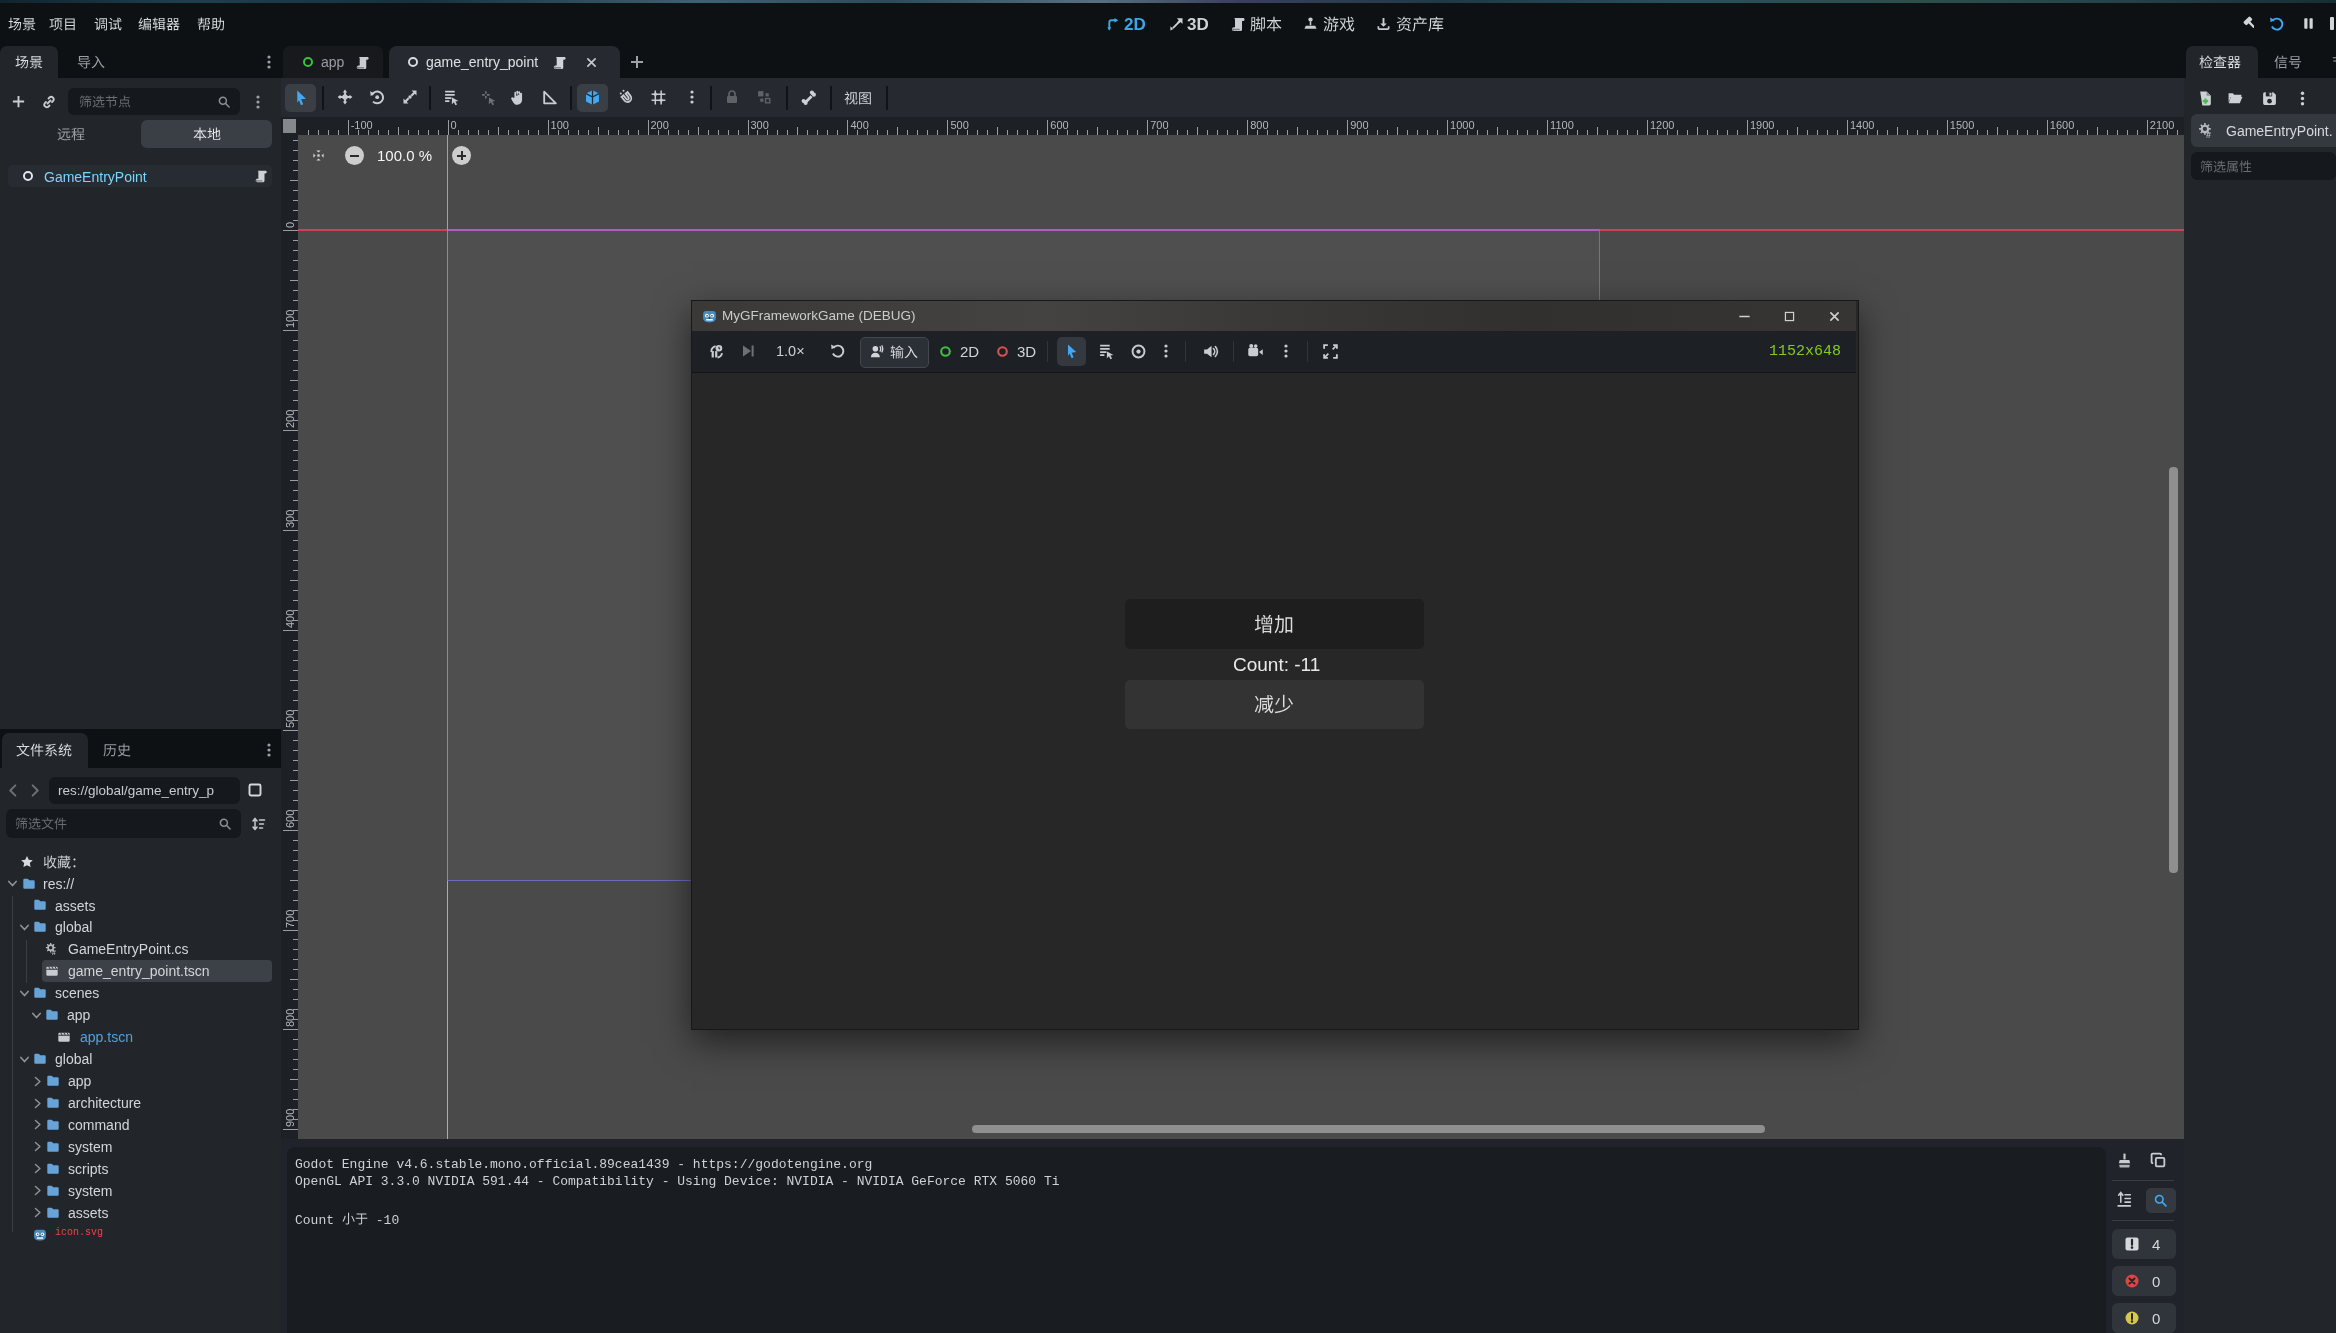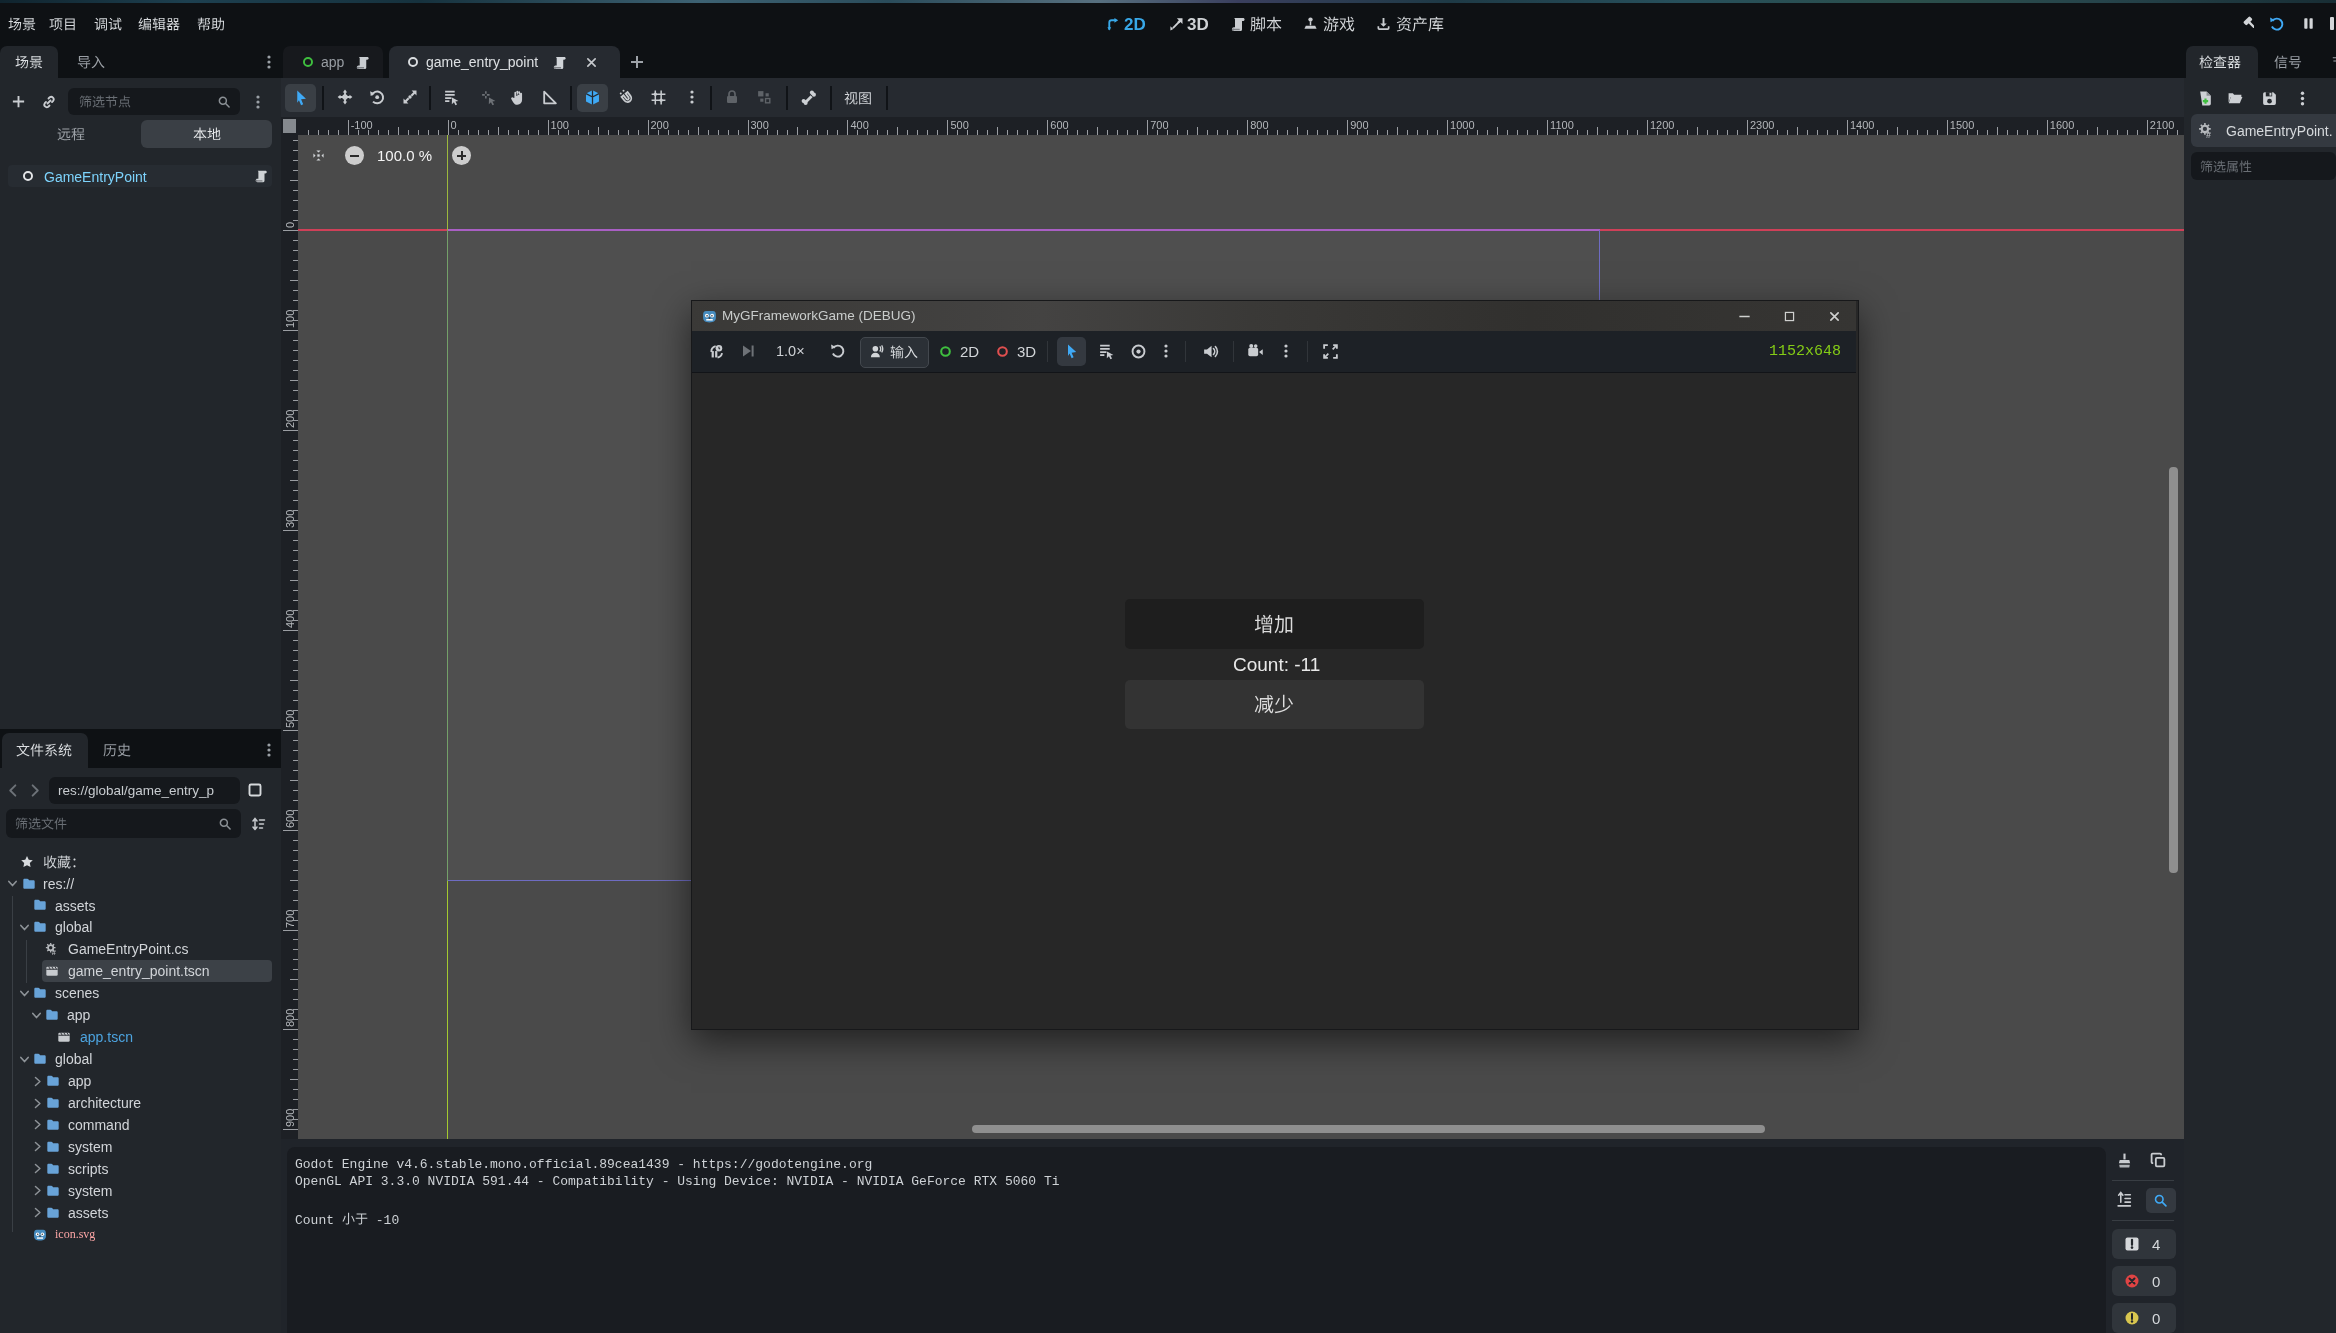--- a/index.html
+++ b/index.html
@@ -360,21 +360,21 @@
 <div class="ab" style="left:68px;top:1205px;font-family:'Liberation Sans';font-size:14px;color:#d2d5d9;font-weight:400;letter-spacing:0;white-space:pre">assets</div>
 <svg class="ab" style="left:33px;top:1228px;width:14px;height:14px;color:#478cbf;" viewBox="0 0 16 16">
     <path d="M1.2 6.2C1.2 3.6 2 2 4.5 2h7C14 2 14.8 3.6 14.8 6.2v3.2c0 3-2.4 5-6.8 5s-6.8-2-6.8-5z" fill="#478cbf"></path>
     <circle cx="5.2" cy="7" r="2" fill="#fff"></circle>
     <circle cx="10.8" cy="7" r="2" fill="#fff"></circle>
     <circle cx="5.4" cy="7.2" r=".9" fill="#414042"></circle>
     <circle cx="10.6" cy="7.2" r=".9" fill="#414042"></circle>
     <rect x="7.2" y="8.7" width="1.6" height="2" fill="#414042"></rect>
     <path d="M4.5 11.5h7" stroke="#fff" stroke-width="1.6"></path>
   </svg>
-<div class="ab" style="left:55px;top:1227px;font-family:Liberation Serif, serif;font-size:12px;color:#fca5a5;font-weight:400;letter-spacing:0;white-space:pre">icon.svg</div>
+<div class="ab" style="left:55px;top:1227px;font-family:Liberation Mono, monospace;font-size:10px;color:#ef4444;font-weight:400;letter-spacing:0;white-space:pre">icon.svg</div>
 <div class="ab" style="left:283px;top:46px;width:100px;height:32px;background:#17191d;border-radius:7px 7px 0 0"></div>
 <svg class="ab" style="left:301px;top:55px;width:14px;height:14px;color:#3fbf3f;" viewBox="0 0 16 16">
     <circle cx="8" cy="8" r="4.6" fill="none" stroke="currentColor" stroke-width="2.2"></circle>
   </svg>
 <div class="ab" style="left:321px;top:54px;font-family:'Liberation Sans';font-size:14px;color:#999ea4;font-weight:400;letter-spacing:0;white-space:pre">app</div>
 <svg class="ab" style="left:355px;top:55px;width:15px;height:15px;color:#c8ccd0;" viewBox="0 0 16 16">
     <path d="M5 2h8c1 0 1.6.7 1.6 1.5S14 5 13 5h-1v8.5A1.5 1.5 0 0110.5 15H4a2 2 0 01-2-2c0-1 .8-1.8 1.8-1.8H5V3.5C5 2.6 4.4 2 3.5 2z" fill="currentColor"></path>
     <path d="M5.2 12.8H4a1.2 1.2 0 100 1.5h6a1.9 1.9 0 01-.4-1.5z" fill="#7d8085"></path>
   </svg>
 <div class="ab" style="left:389px;top:46px;width:231px;height:32px;background:#262a30;border-radius:8px 8px 0 0"></div>
@@ -502,21 +502,21 @@
 <div class="ab" style="left:1250.2px;top:119px;font-family:'Liberation Sans';font-size:11px;color:#b4b7bb">800</div>
 <div class="ab" style="left:1347.2px;top:120px;width:1px;height:15px;background:#9a9da2"></div>
 <div class="ab" style="left:1350.2px;top:119px;font-family:'Liberation Sans';font-size:11px;color:#b4b7bb">900</div>
 <div class="ab" style="left:1447.1px;top:120px;width:1px;height:15px;background:#9a9da2"></div>
 <div class="ab" style="left:1450.1px;top:119px;font-family:'Liberation Sans';font-size:11px;color:#b4b7bb">1000</div>
 <div class="ab" style="left:1547.1px;top:120px;width:1px;height:15px;background:#9a9da2"></div>
 <div class="ab" style="left:1550.1px;top:119px;font-family:'Liberation Sans';font-size:11px;color:#b4b7bb">1100</div>
 <div class="ab" style="left:1647.0px;top:120px;width:1px;height:15px;background:#9a9da2"></div>
 <div class="ab" style="left:1650.0px;top:119px;font-family:'Liberation Sans';font-size:11px;color:#b4b7bb">1200</div>
 <div class="ab" style="left:1746.9px;top:120px;width:1px;height:15px;background:#9a9da2"></div>
-<div class="ab" style="left:1749.9px;top:119px;font-family:'Liberation Sans';font-size:11px;color:#b4b7bb">2300</div>
+<div class="ab" style="left:1749.9px;top:119px;font-family:'Liberation Sans';font-size:11px;color:#b4b7bb">1900</div>
 <div class="ab" style="left:1846.9px;top:120px;width:1px;height:15px;background:#9a9da2"></div>
 <div class="ab" style="left:1849.9px;top:119px;font-family:'Liberation Sans';font-size:11px;color:#b4b7bb">1400</div>
 <div class="ab" style="left:1946.8px;top:120px;width:1px;height:15px;background:#9a9da2"></div>
 <div class="ab" style="left:1949.8px;top:119px;font-family:'Liberation Sans';font-size:11px;color:#b4b7bb">1500</div>
 <div class="ab" style="left:2046.8px;top:120px;width:1px;height:15px;background:#9a9da2"></div>
 <div class="ab" style="left:2049.8px;top:119px;font-family:'Liberation Sans';font-size:11px;color:#b4b7bb">1600</div>
 <div class="ab" style="left:2146.8px;top:120px;width:1px;height:15px;background:#9a9da2"></div>
 <div class="ab" style="left:2149.8px;top:119px;font-family:'Liberation Sans';font-size:11px;color:#b4b7bb">2100</div>
 <div class="ab" style="left:307.7px;top:130px;width:1px;height:5px;background:#9a9da2"></div>
 <div class="ab" style="left:317.7px;top:130px;width:1px;height:5px;background:#9a9da2"></div>

